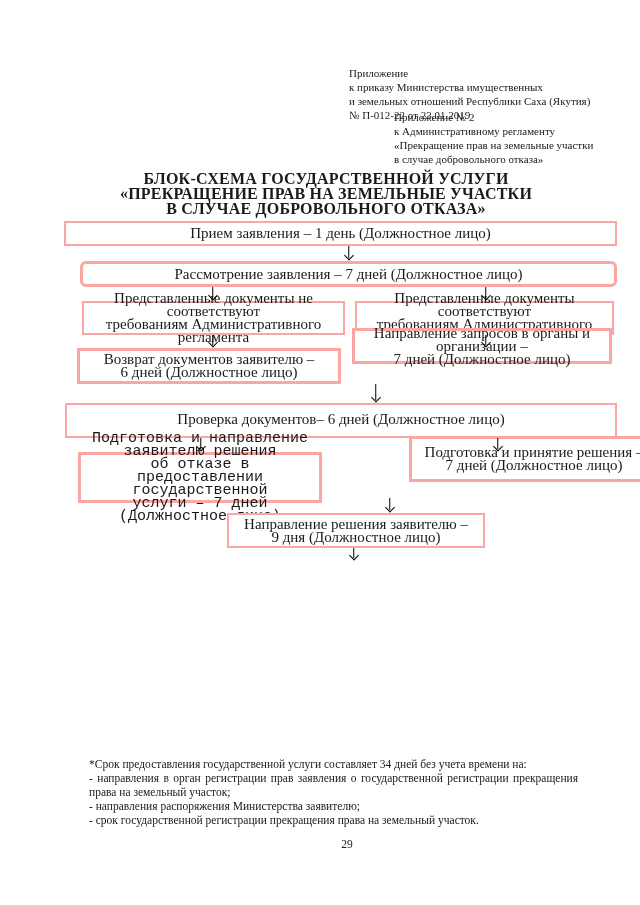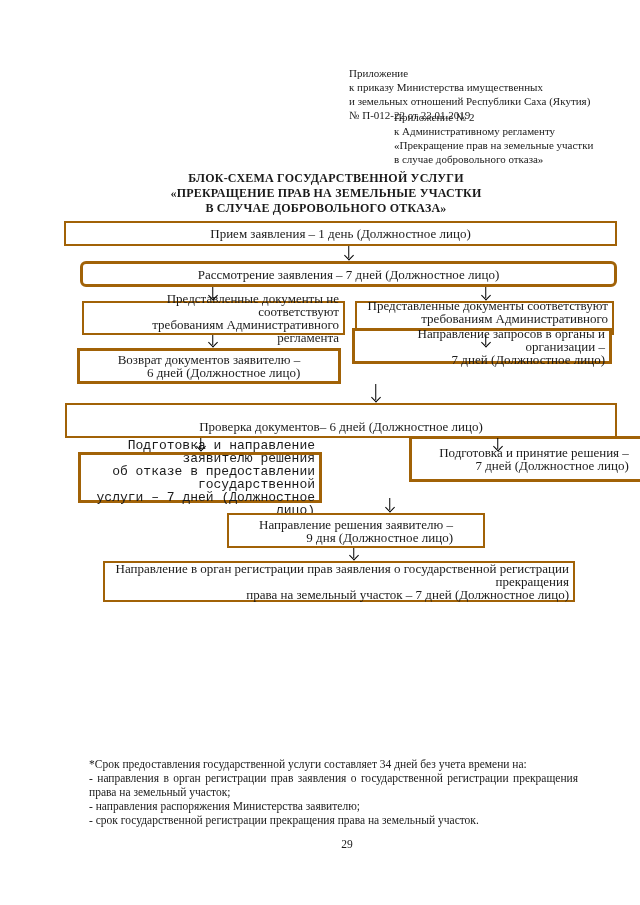--- a/index.html
+++ b/index.html
@@ -14,36 +14,36 @@
   .pre{white-space:pre-line;}
   .appendix{
     position:absolute;
     font-size:11px;line-height:14px;
   }
   .doc-title{
     position:absolute;
     left:20px;width:612px;top:171px;
     text-align:center;
     font-weight:bold;
-    font-size:12px;line-height:15px;
+    font-size:16px;line-height:15px;
     letter-spacing:.2px;
   }
   .fbox{
     position:absolute;
     box-sizing:border-box;
-    border:3px solid #a16207;
+    border:3px solid #fca5a5;
     background:#fff;
     display:flex;align-items:center;justify-content:center;
-    text-align:right;
-    font-size:13px;line-height:13px;
+    text-align:center;
+    font-size:15px;line-height:13px;
     white-space:pre-line;
     padding:1px 4px;
   }
   .fbox.thin{border-width:2px;}
-  .fbox.top-text{align-items:flex-start;padding-top:15px;}
+  .fbox.top-text{align-items:flex-start;padding-top:8px;}
   .arrow{position:absolute;width:9px;}
   .arrow::before{
     content:"";position:absolute;
     left:50%;top:0;bottom:3px;width:1.5px;
     background:#000;transform:translateX(-50%);
   }
   .arrow::after{
     content:"";position:absolutE;
   }
   .arrow::after{
@@ -105,22 +105,20 @@
   <div class="fbox" style="left:78px;top:452px;width:244px;height:51px;font-family:Liberation Mono, monospace;">Подготовка и направление заявителю решения
 об отказе в предоставлении государственной
 услуги – 7 дней (Должностное лицо)</div>
 
   <div class="fbox" style="left:365px;top:436px;width:250px;height:46px;margin-left:44px;">Подготовка и принятие решения –
 7 дней (Должностное лицо)</div>
 
   <div class="fbox thin" style="left:227px;top:513px;width:258px;height:35px;">Направление решения заявителю –
 9 дня (Должностное лицо)</div>
 
-  <div class="fbox thin" style="left:103px;top:561px;width:472px;height:41px;">Направление в орган регистрации прав заявления о государственной регистрации прекращения
-права на земельный участок – 7 дней (Должностное лицо)</div>
 
   <div class="arrow" style="left:344px;top:246px;height:15px;"></div>
   <div class="arrow" style="left:208px;top:287px;height:14px;"></div>
   <div class="arrow" style="left:481px;top:287px;height:14px;"></div>
   <div class="arrow" style="left:208px;top:335px;height:13px;"></div>
   <div class="arrow" style="left:481px;top:335px;height:13px;"></div>
   <div class="arrow" style="left:371px;top:384px;height:19px;"></div>
   <div class="arrow" style="left:196px;top:438px;height:14px;"></div>
   <div class="arrow" style="left:493px;top:438px;height:14px;"></div>
   <div class="arrow" style="left:385px;top:498px;height:15px;"></div>

